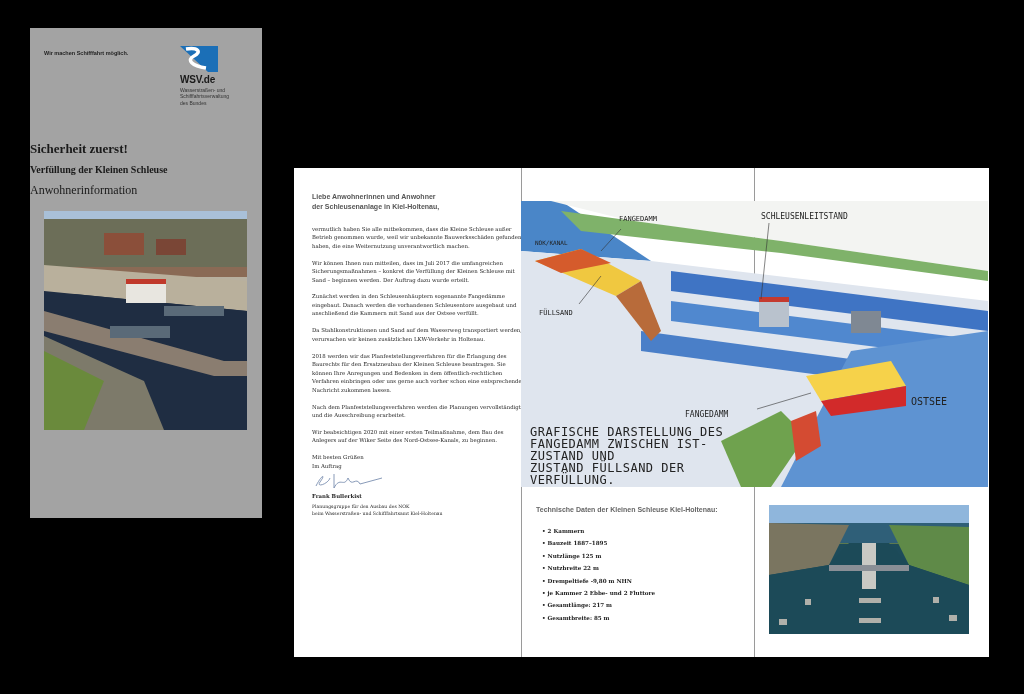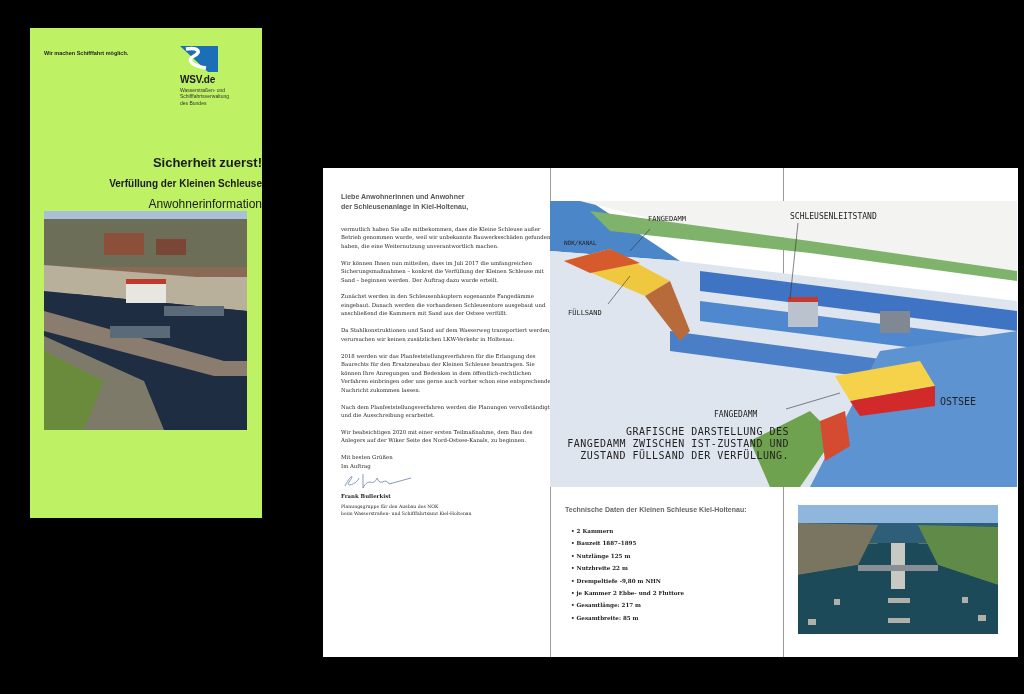--- a/index.html
+++ b/index.html
@@ -1,47 +1,47 @@
 <!DOCTYPE html>
 <html><head>
 <meta charset="utf-8">
 <style>
   * { box-sizing: border-box; margin: 0; padding: 0; }
   html, body { width: 1024px; height: 694px; background: #000; overflow: hidden; }
   body { position: relative; font-family: "Liberation Sans", sans-serif; }
 
   
-  .cover { position: absolute; left: 30px; top: 28px; width: 232px; height: 490px; background: #bef264; }
+  .cover { position: absolute; left: 30px; top: 28px; width: 232px; height: 490px; background: #a3a3a3; }
   .tagline { position: absolute; left: 14px; top: 22px; font-size: 5.5px; font-weight: bold; color: #222; }
   .logo { position: absolute; left: 150px; top: 18px; width: 70px; }
   .logo svg { display: block; }
   .logo-name { font-size: 10px; font-weight: bold; color: #1a1a1a; margin-top: 2px; letter-spacing: -0.2px; }
   .logo-sub { font-size: 5px; color: #333; line-height: 6.4px; margin-top: 2px; }
-  .cover-title { position: absolute; left: 0; width: 232px; top: 124px; text-align: right; color: #1a1a1a; }
+  .cover-title { position: absolute; left: 0; width: 232px; top: 110px; text-align: left; color: #1a1a1a; font-family: Liberation Serif, serif; }
   .cover-title .t1 { font-size: 13px; font-weight: bold; line-height: 22px; }
   .cover-title .t2 { font-size: 10px; font-weight: bold; line-height: 20px; }
   .cover-title .t3 { font-size: 12px; line-height: 20px; }
   .cover-photo { position: absolute; left: 14px; top: 183px; width: 203px; height: 219px; overflow: hidden;
     background: linear-gradient(180deg, #9fb6cf 0 3%, #6f7a5f 3% 22%, #8a6a55 22% 30%, #b8b0a0 30% 38%, #233248 38% 100%); }
 
   
-  .spread { position: absolute; left: 294px; top: 168px; width: 695px; height: 489px; background: #fff; margin-left: 29px; }
+  .spread { position: absolute; left: 294px; top: 168px; width: 695px; height: 489px; background: #fff; }
   .fold { position: absolute; top: 0; width: 1px; height: 489px; background: #9a9a9a; }
   .col1 { position: absolute; left: 18px; top: 24px; width: 210px; font-family: "DejaVu Serif", serif; font-size: 5.4px; line-height: 8.4px; color: #1e1e1e; }
   .greeting { font-family: "Liberation Sans", sans-serif; font-weight: bold; font-size: 7px; line-height: 9.5px; color: #555; margin-bottom: 14px; }
   .col1 p { margin-bottom: 8.5px; }
   .col1 p.gap { margin-top: 9px; }
   .closing { margin-top: 2px; }
   .signature { height: 22px; position: relative; }
   .signer { font-weight: bold; }
   .sign-org { font-size: 4.6px; line-height: 6.8px; margin-top: 4px; }
 
   .sketch { position: absolute; left: 227px; top: 33px; width: 467px; height: 286px; overflow: hidden; }
   .sketch svg { display: block; }
-  .sketch-caption { position: absolute; left: 236px; top: 258px; width: 230px; font-family: "DejaVu Sans Mono", monospace; font-size: 10px; line-height: 12px; color: #222; letter-spacing: 0.5px; text-align: right; }
+  .sketch-caption { position: absolute; left: 236px; top: 258px; width: 230px; font-family: "DejaVu Sans Mono", monospace; font-size: 12px; line-height: 12px; color: #222; letter-spacing: 0.5px; }
 
   .tech { position: absolute; left: 242px; top: 338px; width: 220px; }
   .tech-title { font-family: "Liberation Sans", sans-serif; font-weight: bold; font-size: 7px; color: #666; margin-bottom: 12px; }
   .tech ul { list-style: none; padding-left: 6px; }
   .tech li { font-family: "DejaVu Serif", serif; font-weight: bold; font-size: 5.6px; line-height: 12.4px; color: #222; }
   .tech li::before { content: "•"; margin-right: 2px; }
 
   .photo2 { position: absolute; left: 475px; top: 337px; width: 200px; height: 129px; overflow: hidden;
     background: linear-gradient(180deg, #8fb3d8 0 13%, #5c7a50 13% 30%, #1d4b5a 30% 100%); }
 </style>

